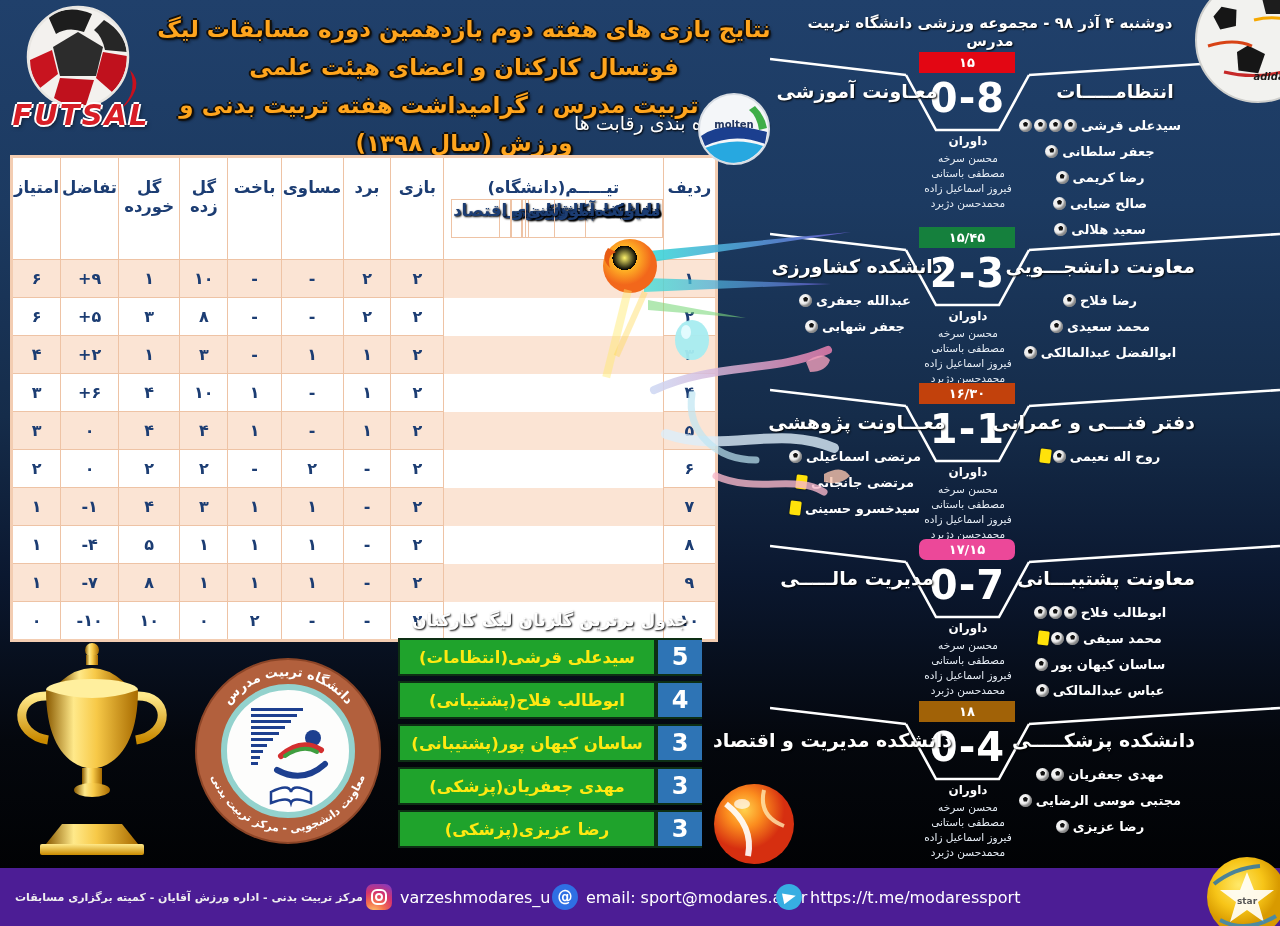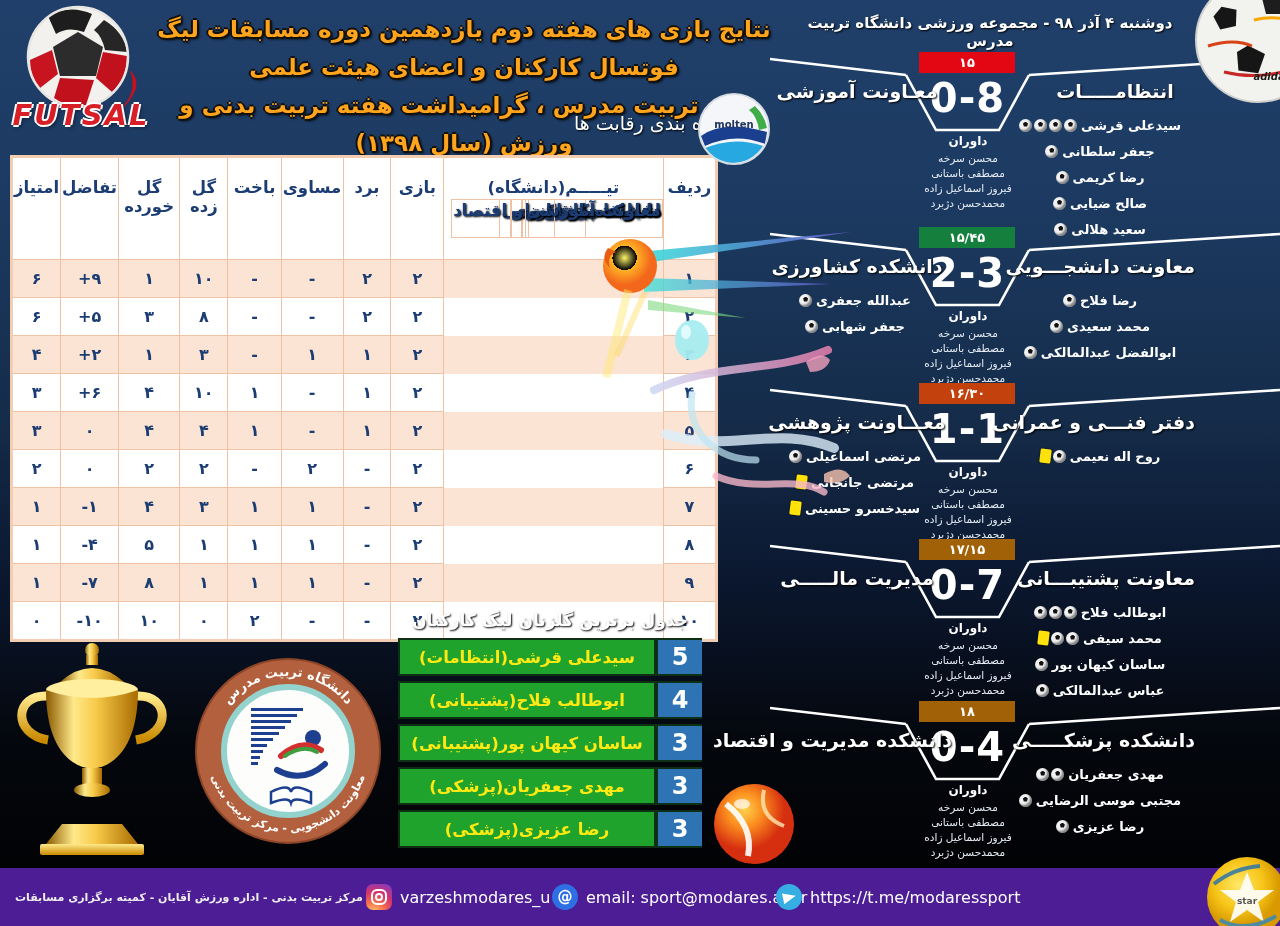--- a/index.html
+++ b/index.html
@@ -469,21 +469,21 @@
     <div class="sline">
         <span class="sname">سیدخسرو حسینی</span>
         <span class="icons">
           <span class="ycard"></span>
         </span>
       </div>
   </div>
 </div>
 
 <div class="match" style="top:525px">
-  <div class="badge" style="background: #a16207;">۱۷/۱۵</div>
+  <div class="badge" style="background: #ec4899; border-radius: 7px;">۱۷/۱۵</div>
   <svg class="bracket" width="510" height="82" viewBox="0 0 510 82">
       <path class="wl" d="M0,5 L136,21 M259,21 L510,5"></path>
       <path class="wl" d="M136,21 L166,76 L229,76 L259,21"></path>
     </svg>
   <div class="score">0-7</div>
   <div class="team tr">معاونت پشتیبـــانی</div>
   <div class="team tl">مدیریت مالـــــی</div>
   <div class="refs">
     <div class="rtitle">داوران</div>
     <div class="rname">محسن سرخه</div>

